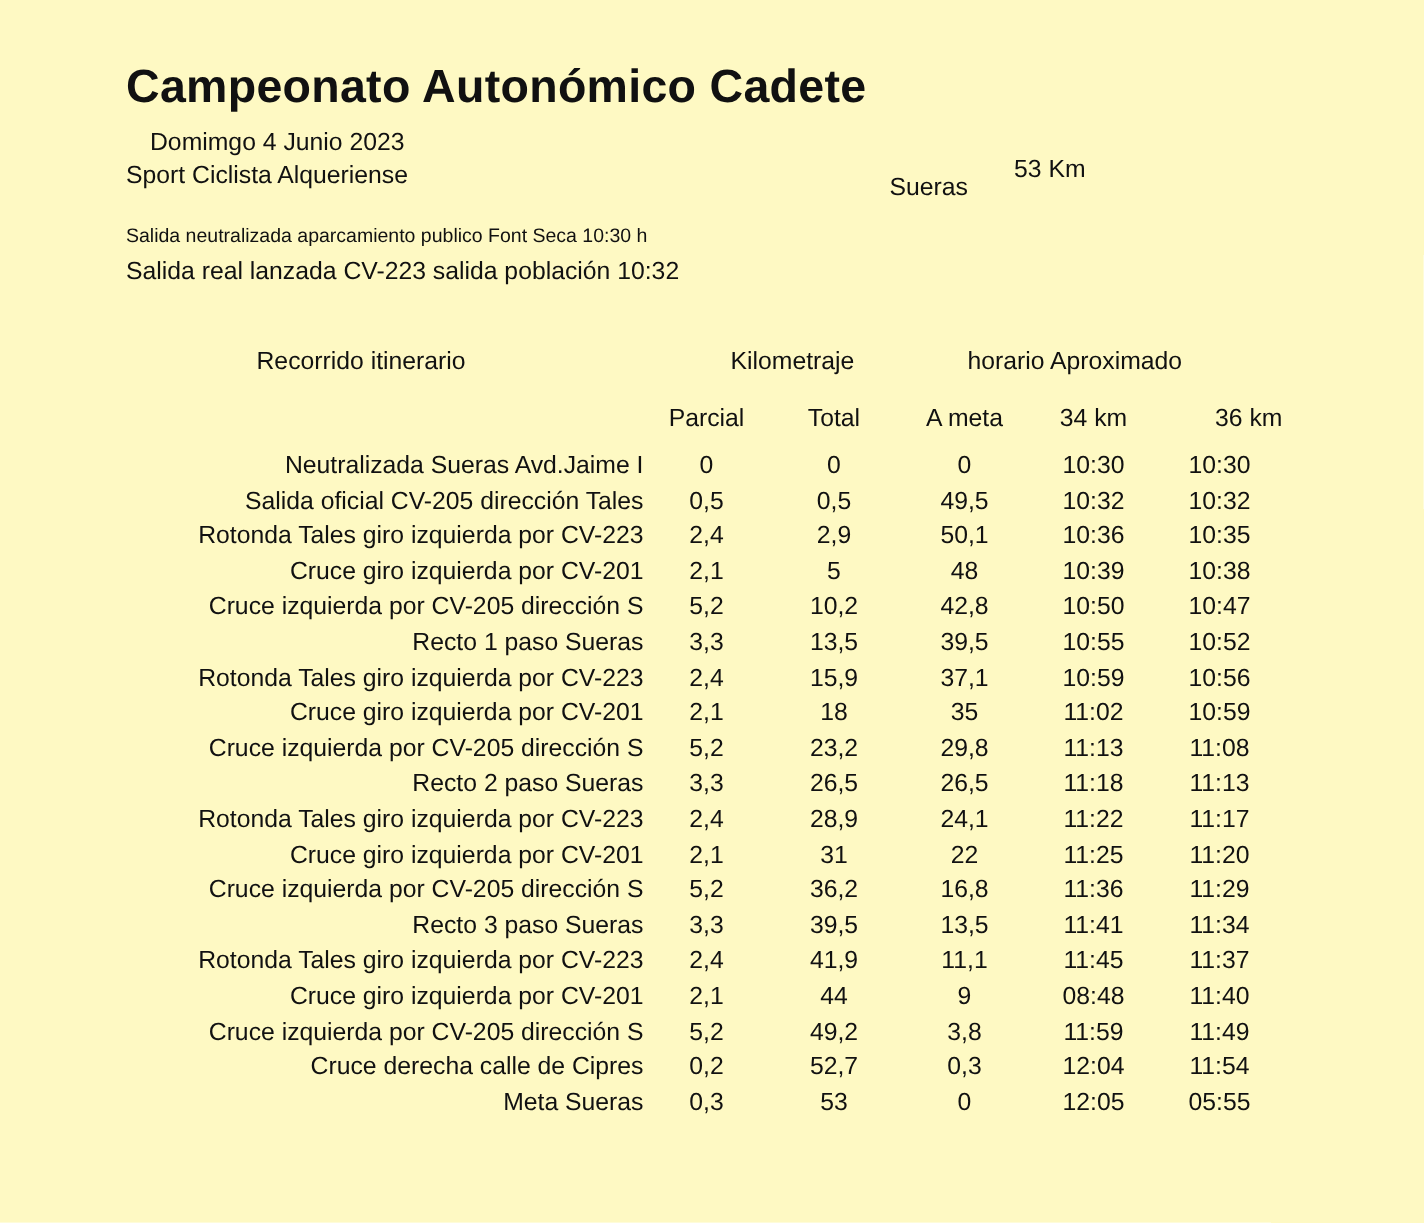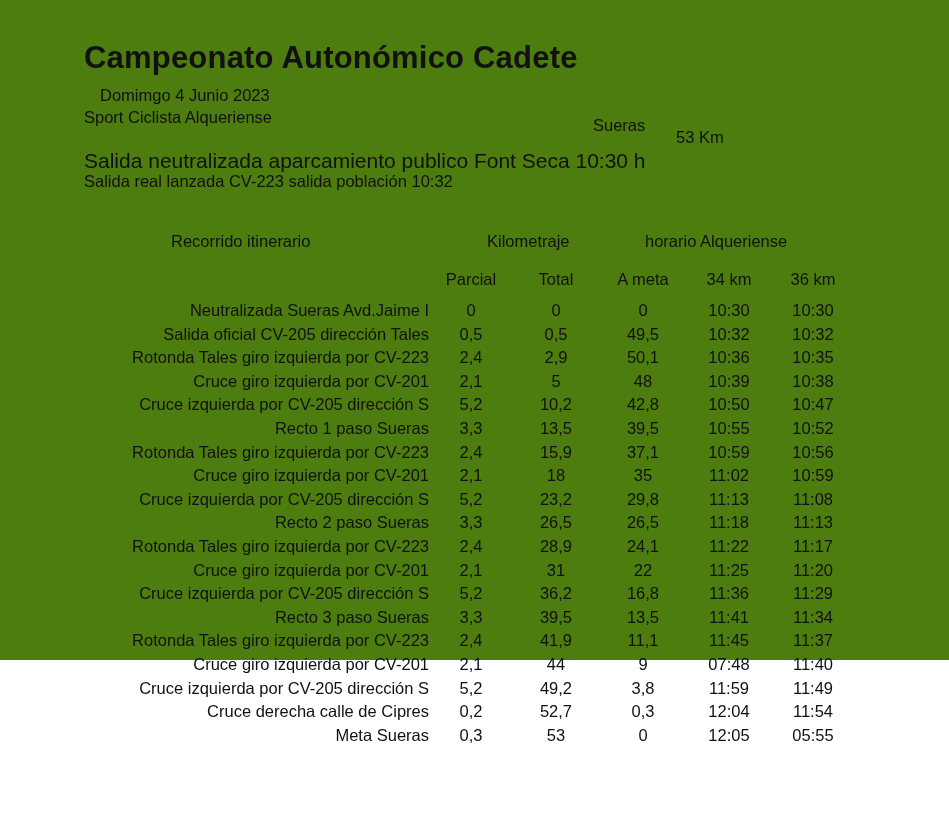--- a/index.html
+++ b/index.html
@@ -12,22 +12,22 @@
     height: 815px;
     font-family: "Liberation Sans", sans-serif;
     color: #111111;
     overflow: hidden;
     position: relative;
   }
   .page {
     position: absolute;
     left: 0; top: 0;
     width: 949px;
-    height: 660px;
-    background: #4d7c0f;
+    height: 815px;
+    background: #fef9c3;
   }
   .doc-title {
     position: absolute;
     left: 84px;
     top: 40px;
     font-size: 31px;
     font-weight: bold;
     letter-spacing: 0.2px;
     white-space: nowrap;
   }
@@ -51,27 +51,26 @@
     top: 116px;
     font-size: 16.5px;
     white-space: nowrap;
   }
   .distance {
     position: absolute;
     left: 676px;
     top: 104px;
     font-size: 16.5px;
     white-space: nowrap;
-    margin-top: 24px;
   }
   .note1 {
     position: absolute;
     left: 84px;
     top: 149px;
-    font-size: 21px;
+    font-size: 13px;
     white-space: nowrap;
   }
   .note2 {
     position: absolute;
     left: 84px;
     top: 172px;
     font-size: 16.5px;
     white-space: nowrap;
   }
   .note3 {
@@ -116,21 +115,21 @@
     vertical-align: bottom;
   }
   table.itinerary th.h-desc {
     width: 345px;
     text-align: left;
   }
   table.itinerary th.h-parcial { width: 84px; }
   table.itinerary th.h-total { width: 86px; }
   table.itinerary th.h-ameta { width: 88px; }
   table.itinerary th.h-34 { width: 84px; }
-  table.itinerary th.h-36 { width: 84px; }
+  table.itinerary th.h-36 { width: 84px; text-align: right; }
   table.itinerary td {
     padding: 0;
     height: 23.6px;
     line-height: 23.6px;
     text-align: center;
     white-space: nowrap;
   }
   table.itinerary td.desc {
     text-align: right;
     padding-left: 2px;
@@ -147,21 +146,21 @@
   <div class="subline1">Domimgo 4 Junio 2023</div>
   <div class="subline2">Sport Ciclista Alqueriense</div>
   <div class="place">Sueras</div>
   <div class="distance">53 Km</div>
 
   <div class="note1">Salida neutralizada aparcamiento publico Font Seca 10:30 h</div>
   <div class="note2">Salida real lanzada CV-223 salida población  10:32</div>
 
   <div class="sec-label-route">Recorrido  itinerario</div>
   <div class="sec-label-km">Kilometraje</div>
-  <div class="sec-label-time">horario Alqueriense</div>
+  <div class="sec-label-time">horario Aproximado</div>
 
   <table class="itinerary">
     <thead>
       <tr>
         <th class="h-desc"></th>
         <th class="h-parcial">Parcial</th>
         <th class="h-total">Total</th>
         <th class="h-ameta">A meta</th>
         <th class="h-34">34 km</th>
         <th class="h-36">36 km</th>
@@ -286,21 +285,21 @@
           <td>41,9</td>
           <td>11,1</td>
           <td>11:45</td>
           <td>11:37</td>
         </tr>
         <tr>
           <td class="desc">Cruce giro izquierda por CV-201</td>
           <td>2,1</td>
           <td>44</td>
           <td>9</td>
-          <td>07:48</td>
+          <td>08:48</td>
           <td>11:40</td>
         </tr>
         <tr>
           <td class="desc">Cruce izquierda por CV-205 dirección S</td>
           <td>5,2</td>
           <td>49,2</td>
           <td>3,8</td>
           <td>11:59</td>
           <td>11:49</td>
         </tr>

